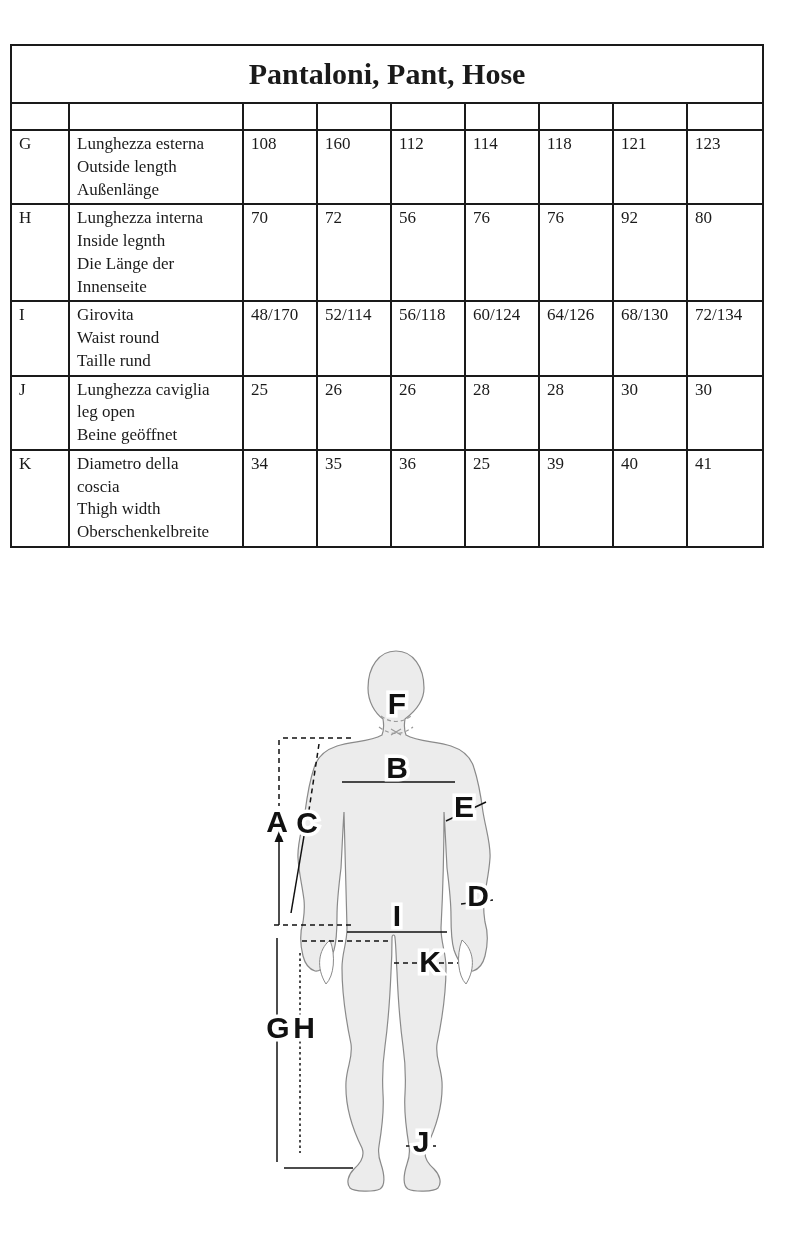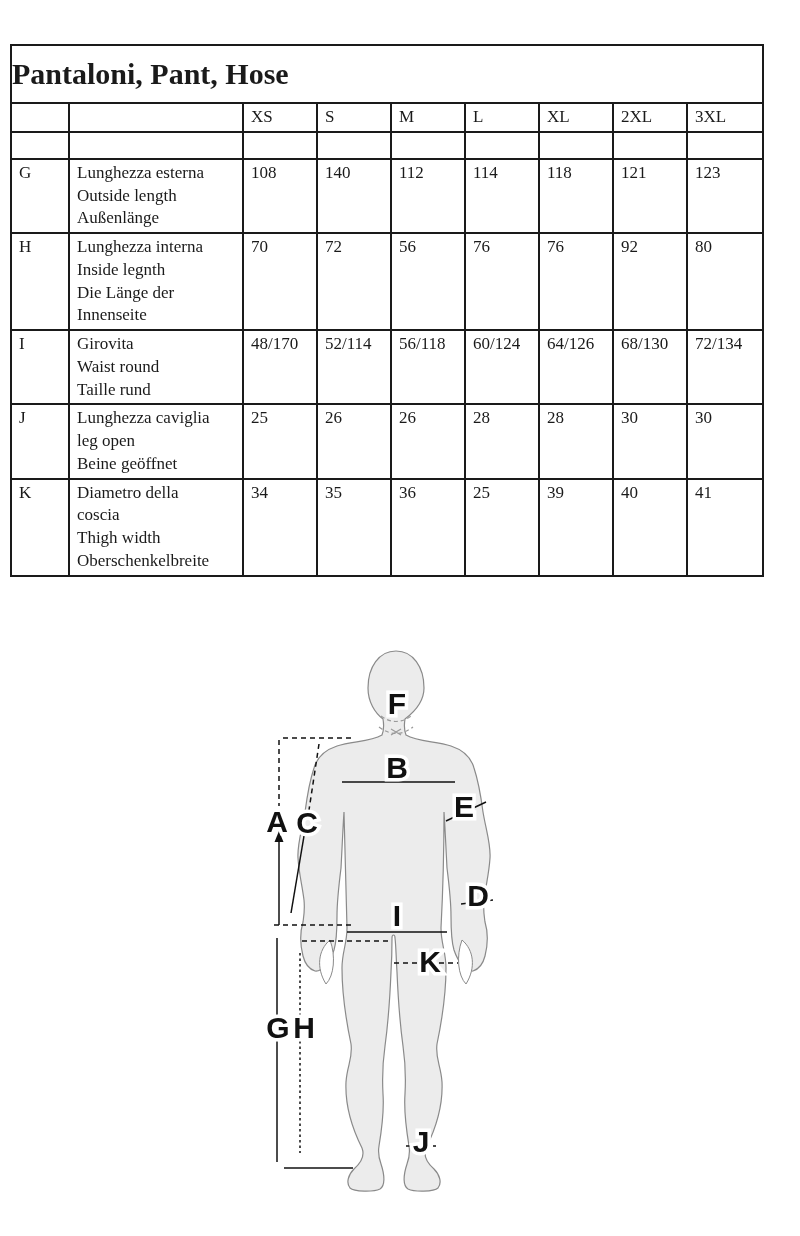--- a/index.html
+++ b/index.html
@@ -10,21 +10,21 @@
   
   table.size-table {
     position:absolute; left:10px; top:44px; width:752px;
     border-collapse:collapse; table-layout:fixed;
   }
   table.size-table td {
     border:2px solid #1a1a1a; vertical-align:top;
     padding:2px 7px; font-size:17px; line-height:1.34;
   }
   tr.title-row td {
-    text-align:left; font-weight:bold; font-size:30px;
+    text-align:center; font-weight:bold; font-size:30px;
     height:56px; vertical-align:middle; padding:0;
   }
   tr.header-row td { height:22px; }
   tr.spacer-row td { height:21px; }
   td.desc { white-space:pre-line;margin-left:32px; }
   
   svg.diagram { position:absolute; left:0; top:0; }
   .body-shape { fill:#ececec; stroke:#8a8a8a; stroke-width:1.2; }
   .detail { fill:#ffffff; stroke:#8a8a8a; stroke-width:1; }
   .neckline { fill:none; stroke:#9a9a9a; stroke-width:1.2; stroke-dasharray:4 3; }
@@ -50,49 +50,38 @@
       <col style="width:74px">
     <col style="width:74px">
       <col style="width:74px">
       <col style="width:74px">
       <col style="width:76px">
   </colgroup>
   <tbody>
       <tr class="title-row">
     <td colspan="9">Pantaloni, Pant, Hose</td>
   </tr>
-  <tr class="header-row">
-    <td></td>
-    <td></td>
-    <td>XS</td>
-    <td>S</td>
-    <td>M</td>
-    <td>L</td>
-    <td>XL</td>
-    <td>2XL</td>
-    <td>3XL</td>
-  </tr>
   <tr class="spacer-row">
     <td></td>
         <td></td>
         <td></td>
     <td></td>
         <td></td>
         <td></td>
     <td></td>
         <td></td>
         <td></td>
   </tr>
   <tr>
     <td class="letter">G</td>
     <td class="desc">Lunghezza esterna
 Outside length
 Außenlänge</td>
     <td>108</td>
-    <td>140</td>
+    <td>160</td>
     <td>112</td>
     <td>114</td>
     <td>118</td>
     <td>121</td>
     <td>123</td>
   </tr>
   <tr>
     <td class="letter">H</td>
     <td class="desc">Lunghezza interna
 Inside legnth

